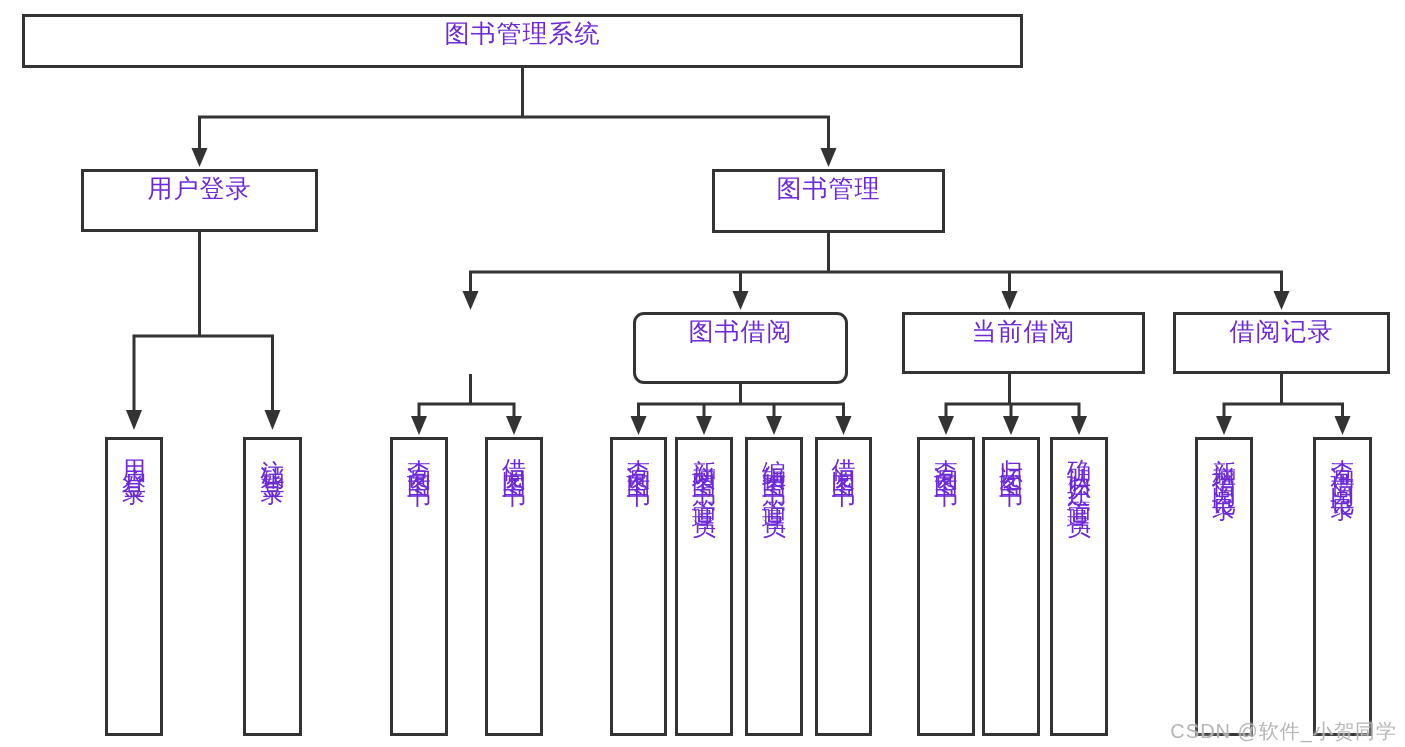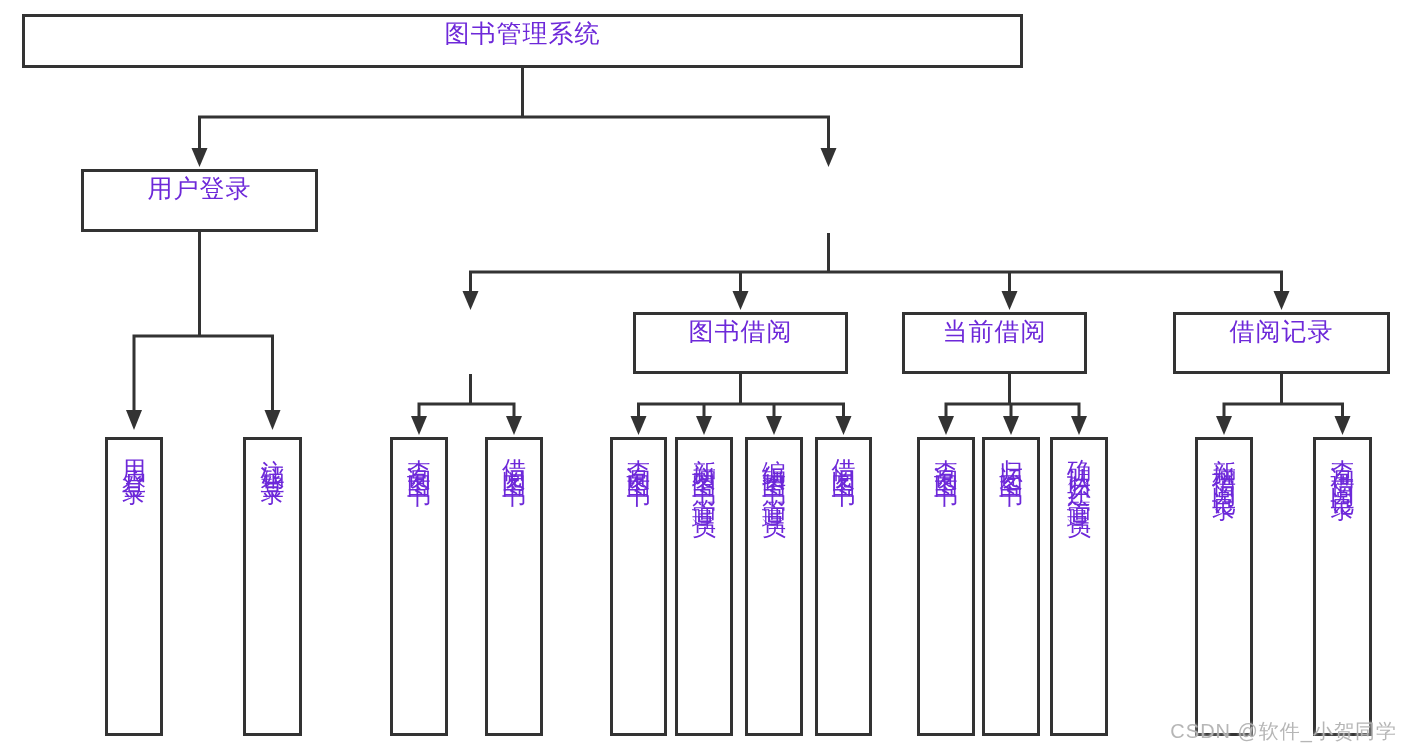--- a/index.html
+++ b/index.html
@@ -100,25 +100,28 @@
     </g>
   </svg>
 
   <div class="node h" style="left:22px; top:14px; width:1001px; height:54px;">
     <span>图书管理系统</span>
   </div>
 
   <div class="node h" style="left:81px; top:169px; width:237px; height:63px;">
     <span>用户登录</span>
   </div>
+  <div class="node h" style="left:712px; top:169px; width:233px; height:64px;">
+    <span>图书管理</span>
+  </div>
 
-  <div class="node h" style="left:633px; top:312px; width:215px; height:62px;">
+  <div class="node h" style="left:633px; top:312px; width:215px; height:72px;border-radius:11px;">
     <span>图书借阅</span>
   </div>
-  <div class="node h" style="left:902px; top:312px; width:185px; height:62px;">
+  <div class="node h" style="left:902px; top:312px; width:243px; height:62px;">
     <span>当前借阅</span>
   </div>
   <div class="node h" style="left:1173px; top:312px; width:217px; height:62px;">
     <span>借阅记录</span>
   </div>
 
   <div class="node v" style="left:105px; top:437px; width:58px; height:299px;">
     <span>用户登录</span>
   </div>
   <div class="node v" style="left:243px; top:437px; width:59px; height:299px;">

